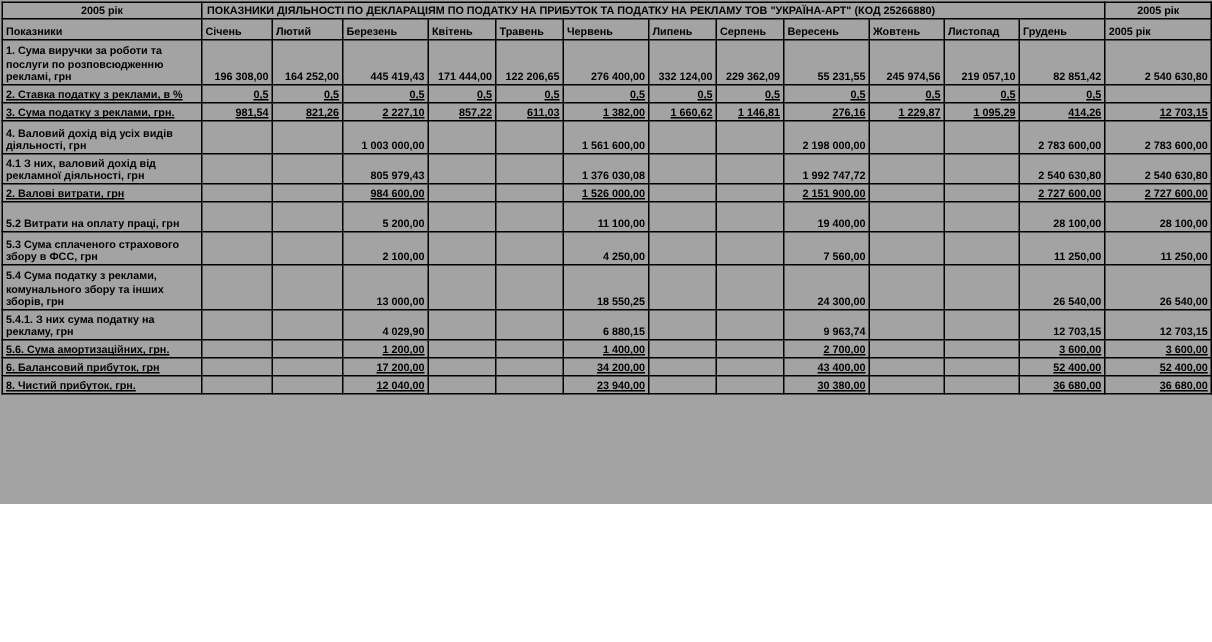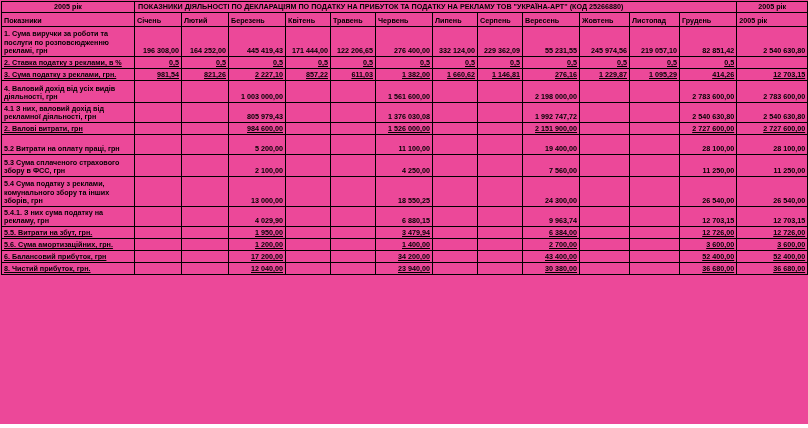--- a/index.html
+++ b/index.html
@@ -1,17 +1,17 @@
 <!DOCTYPE html>
 <html><head>
 <meta charset="utf-8">
 <style>
   html,body{margin:0;padding:0;background:#ffffff;}
   body{font-family:"Liberation Sans", sans-serif;}
-  .sheet{width:808px;height:424px;overflow:hidden;position:relative;background:#ec4899;}
+  .sheet{width:808px;height:336px;overflow:hidden;position:relative;background:#a3a3a3;}
   table.grid{border-collapse:collapse;table-layout:fixed;width:806px;margin:1px 0 0 1px;}
   table.grid td, table.grid th{
     border:1px solid #000;
     font-size:7.2px;
     line-height:1.15;
     padding:1px 2px;
     vertical-align:bottom;
     font-weight:bold;
     color:#000;
     overflow:hidden;
@@ -235,36 +235,20 @@
         <td class="num">6 880,15</td>
         <td class="num"></td>
         <td class="num"></td>
         <td class="num">9 963,74</td>
         <td class="num"></td>
         <td class="num"></td>
         <td class="num">12 703,15</td>
         <td class="num">12 703,15</td>
       </tr>
 
-      <tr class="r12">
-        <td class="lbl">5.5. Витрати на збут, грн.</td>
-        <td class="num"></td>
-        <td class="num"></td>
-        <td class="num">1 950,00</td>
-        <td class="num"></td>
-        <td class="num"></td>
-        <td class="num">3 479,94</td>
-        <td class="num"></td>
-        <td class="num"></td>
-        <td class="num">6 384,00</td>
-        <td class="num"></td>
-        <td class="num"></td>
-        <td class="num">12 726,00</td>
-        <td class="num">12 726,00</td>
-      </tr>
 
       <tr class="r12">
         <td class="lbl">5.6. Сума амортизаційних, грн.</td>
         <td class="num"></td>
         <td class="num"></td>
         <td class="num">1 200,00</td>
         <td class="num"></td>
         <td class="num"></td>
         <td class="num">1 400,00</td>
         <td class="num"></td>

